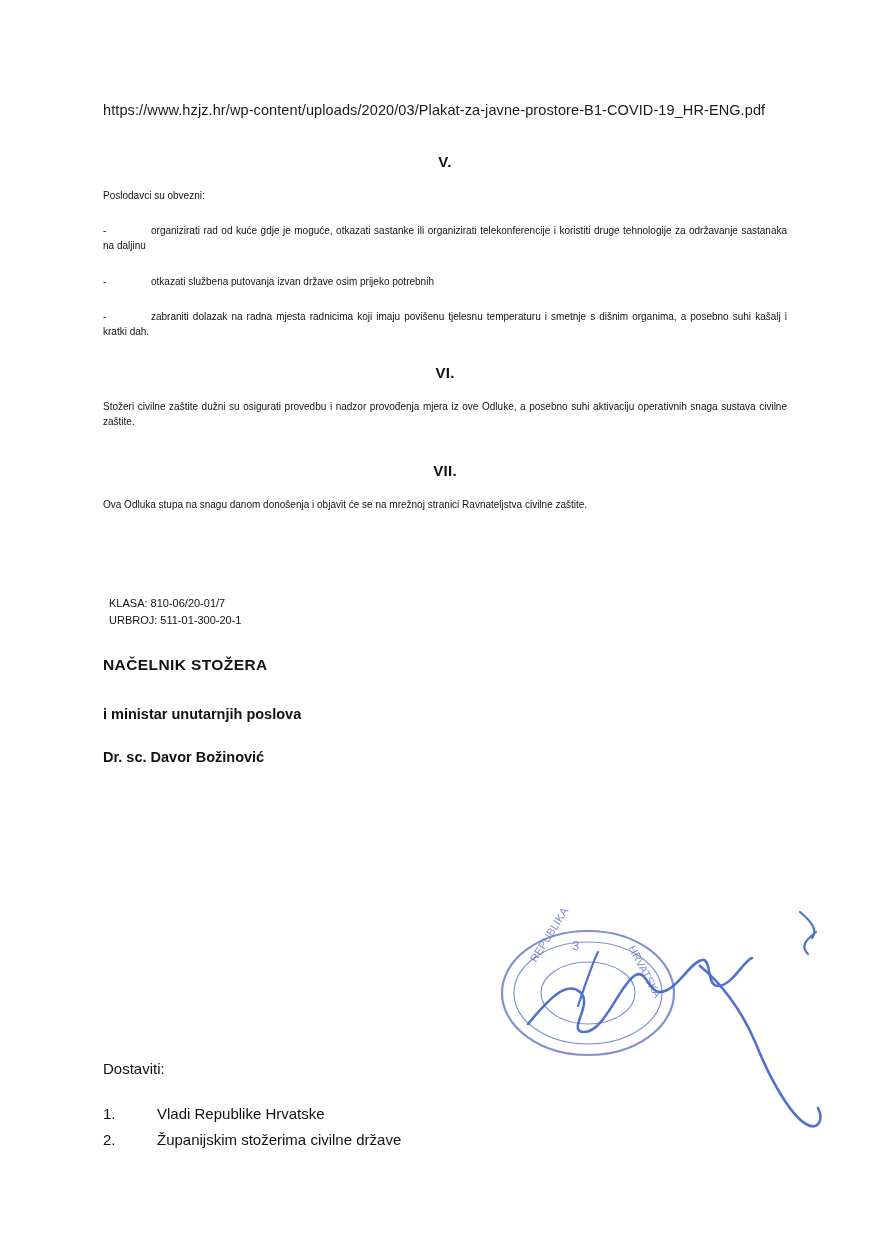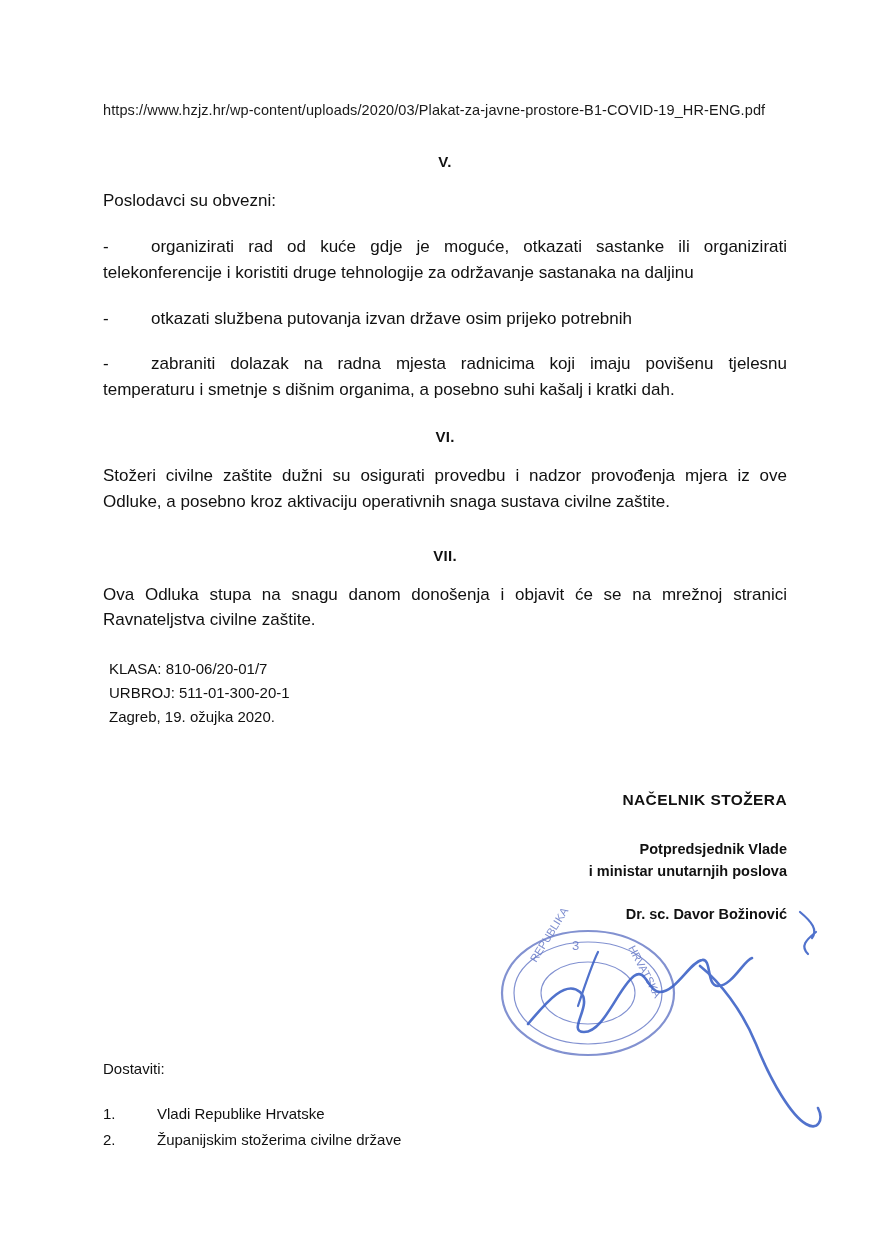--- a/index.html
+++ b/index.html
@@ -37,42 +37,42 @@
     word-break: break-all;
   }
   .roman {
     text-align: center;
     font-weight: bold;
     font-size: 15px;
     margin: 26px 0 18px 0;
     letter-spacing: 0.3px;
   }
   p.para {
-    font-size: 17px;
+    font-size: 10px;
     line-height: 1.52;
     text-align: justify;
     margin: 0 0 20px 0;
     color: #111111;
   }
   p.para.nojustify {
     text-align: left;
   }
   .dash {
     display: inline-block;
     width: 48px;
   }
   .klasa-block {
-    margin-top: 24px;
-    font-size: 15px;
+    margin-top: 83px;
+    font-size: 11px;
     line-height: 1.58;
     padding-left: 6px;
   }
   .signature-block {
-    margin-top: 60px;
-    text-align: right;
+    margin-top: 24px;
+    text-align: left;
     font-weight: bold;
     font-size: 15.5px;
     line-height: 1.6;
   }
   .sig-title {
     letter-spacing: 0.4px;
     margin-bottom: 26px;
   }
   .sig-role {
     font-size: 14.5px;
@@ -127,34 +127,32 @@
 
     <p class="para">
       <span class="dash">-</span><span>otkazati službena putovanja izvan države osim prijeko potrebnih</span>
     </p>
 
     <p class="para">
       <span class="dash">-</span><span>zabraniti dolazak na radna mjesta radnicima koji imaju povišenu tjelesnu temperaturu i smetnje s dišnim organima, a posebno suhi kašalj i kratki dah.</span>
     </p>
 
     <div class="roman" style="margin-top:25px;">VI.</div>
-    <p class="para">Stožeri civilne zaštite dužni su osigurati provedbu i nadzor provođenja mjera iz ove Odluke, a posebno kroz aktivaciju operativnih snaga sustava civilne zaštite.</p>
+    <p class="para">Stožeri civilne zaštite dužni su osigurati provedbu i nadzor provođenja mjera iz ove Odluke, a posebno suhi aktivaciju operativnih snaga sustava civilne zaštite.</p>
 
     <div class="roman" style="margin-top:32px;">VII.</div>
     <p class="para">Ova Odluka stupa na snagu danom donošenja i objavit će se na mrežnoj stranici Ravnateljstva civilne zaštite.</p>
 
     <div class="klasa-block">
       <div>KLASA: 810-06/20-01/7</div>
       <div>URBROJ:  511-01-300-20-1</div>
-      <div>Zagreb, 19. ožujka 2020.</div>
     </div>
 
     <div class="signature-block">
       <div class="sig-title">NAČELNIK STOŽERA</div>
-      <div class="sig-role">Potpredsjednik Vlade</div>
       <div class="sig-role">i ministar unutarnjih poslova</div>
       <div class="sig-name">Dr. sc. Davor Božinović</div>
     </div>
 
   </div>
 
   <div class="stamp-layer">
     <svg width="890" height="1259" viewBox="0 0 890 1259" xmlns="http://www.w3.org/2000/svg">
       <g stroke="#5f73c4" fill="none" opacity="0.78">
         <ellipse cx="588" cy="993" rx="86" ry="62" stroke-width="2.2"></ellipse>

